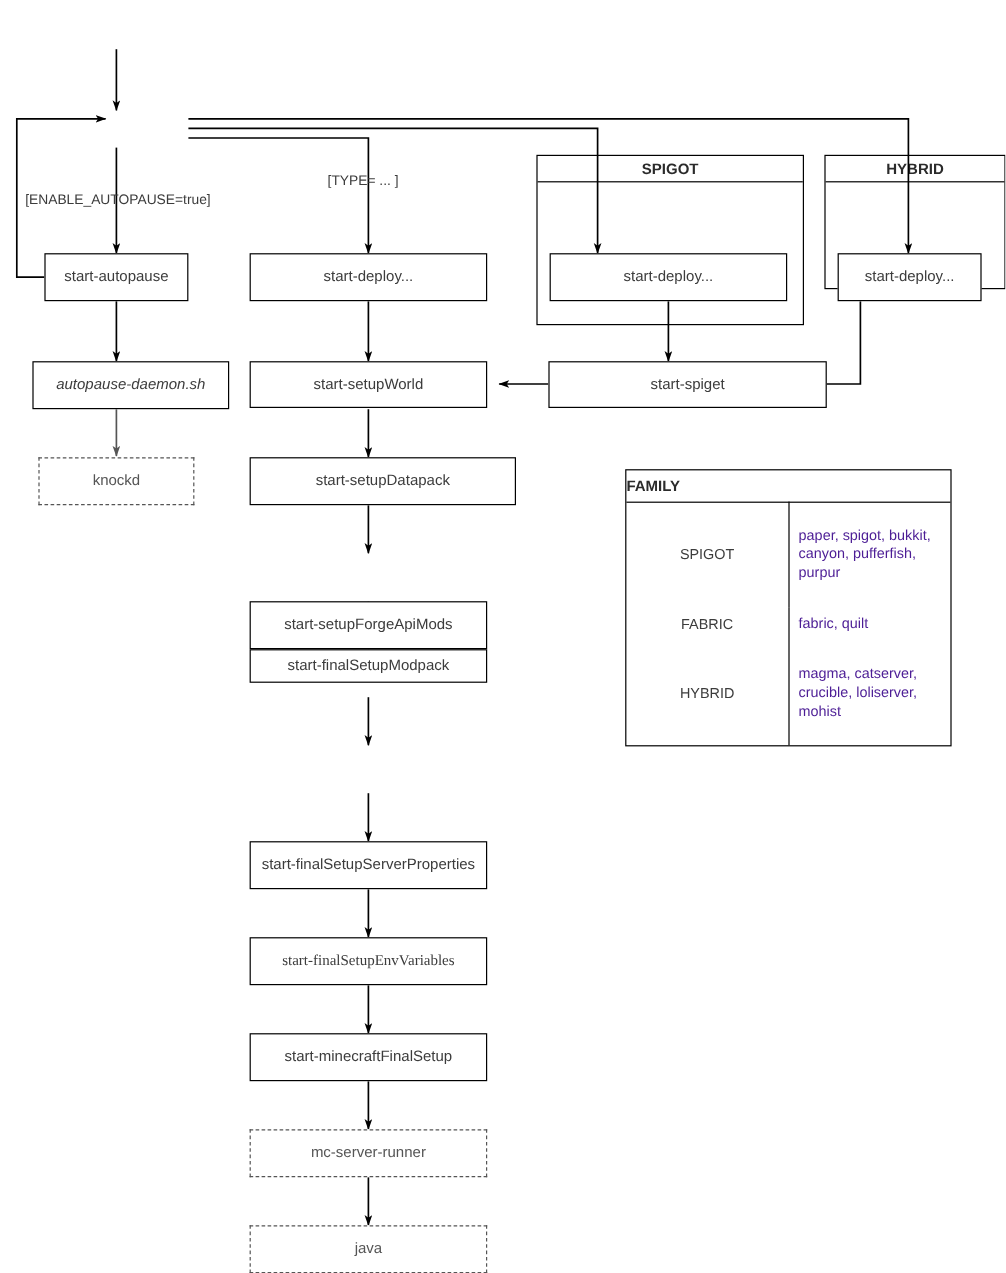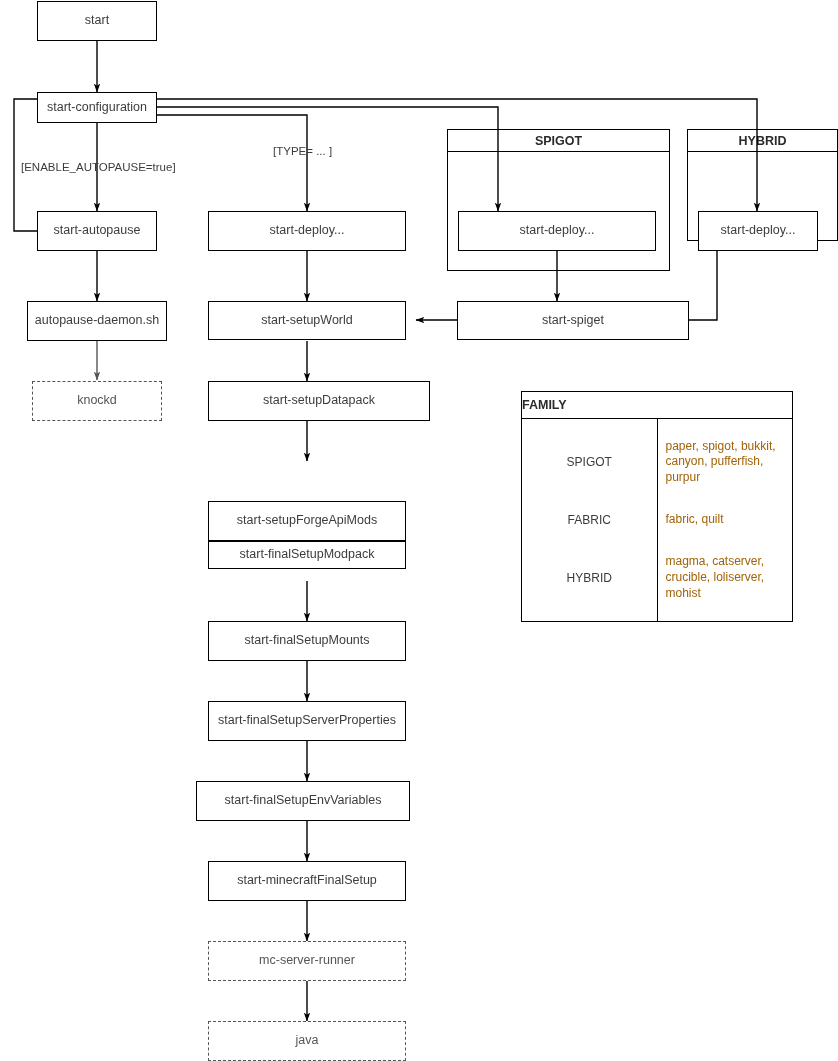--- a/index.html
+++ b/index.html
@@ -101,21 +101,21 @@
     vertical-align:middle;
     font-size:12px;
     color:#3c3c3c;
     border-right:1.4px solid #000000;
     padding:0 2px;
   }
   .legend td.v{
     text-align:left;
     vertical-align:middle;
     font-size:12px;
-    color:#a16207;
+    color:#4c1d95;
     padding:0 8px;
     line-height:1.32;
   }
 </style>
 </head>
 <body>
 
 <div id="canvas">
 
   <div class="group" style="left:447px; top:129px; width:223px; height:142px;">
@@ -171,51 +171,48 @@
     </g>
     <g stroke="#555555" stroke-width="1.4" fill="none">
 
       <path d="M97,341 L97,380" marker-end="url(#ahg)"></path>
     </g>
   </svg>
 
   <div class="edge-label" style="left:21px; top:161px;">[ENABLE_AUTOPAUSE=true]</div>
   <div class="edge-label" style="left:273px; top:145px;">[TYPE= ... ]</div>
 
-  <div class="node" style="left:37px; top:1px; width:120px; height:40px;">start</div>
-
-  <div class="node" style="left:37px; top:92px; width:120px; height:31px;">start-configuration</div>
+
 
   <div class="node" style="left:37px; top:211px; width:120px; height:40px;">start-autopause</div>
 
-  <div class="node" style="left:27px; top:301px; width:140px; height:40px;">autopause-daemon.sh</div>
+  <div class="node" style="left:27px; top:301px; width:164px; height:40px;font-style:italic;">autopause-daemon.sh</div>
 
   <div class="node dashed" style="left:32px; top:381px; width:130px; height:40px;">knockd</div>
 
   <div class="node" style="left:208px; top:211px; width:198px; height:40px;">start-deploy...</div>
 
   <div class="node" style="left:458px; top:211px; width:198px; height:40px;">start-deploy...</div>
 
   <div class="node" style="left:698px; top:211px; width:120px; height:40px;">start-deploy...</div>
 
   <div class="node" style="left:457px; top:301px; width:232px; height:39px;">start-spiget</div>
 
   <div class="node" style="left:208px; top:301px; width:198px; height:39px;">start-setupWorld</div>
 
   <div class="node" style="left:208px; top:381px; width:222px; height:40px;">start-setupDatapack</div>
 
   <div class="node" style="left:208px; top:461px; width:198px; height:40px;margin-top:40px;">start-setupForgeApiMods</div>
 
   <div class="node" style="left:208px; top:541px; width:198px; height:28px;">start-finalSetupModpack</div>
 
-  <div class="node" style="left:208px; top:621px; width:198px; height:40px;">start-finalSetupMounts</div>
 
   <div class="node" style="left:208px; top:701px; width:198px; height:40px;">start-finalSetupServerProperties</div>
 
-  <div class="node" style="left:196px; top:781px; width:214px; height:40px;">start-finalSetupEnvVariables</div>
+  <div class="node" style="left:208px; top:781px; width:198px; height:40px;font-family:Liberation Serif, serif;">start-finalSetupEnvVariables</div>
 
   <div class="node" style="left:208px; top:861px; width:198px; height:40px;">start-minecraftFinalSetup</div>
 
   <div class="node dashed" style="left:208px; top:941px; width:198px; height:40px;">mc-server-runner</div>
 
   <div class="node dashed" style="left:208px; top:1021px; width:198px; height:40px;">java</div>
 
   <div class="legend" style="left:521px; top:391px; width:272px; height:231px;">
     <table>
       <tbody>

